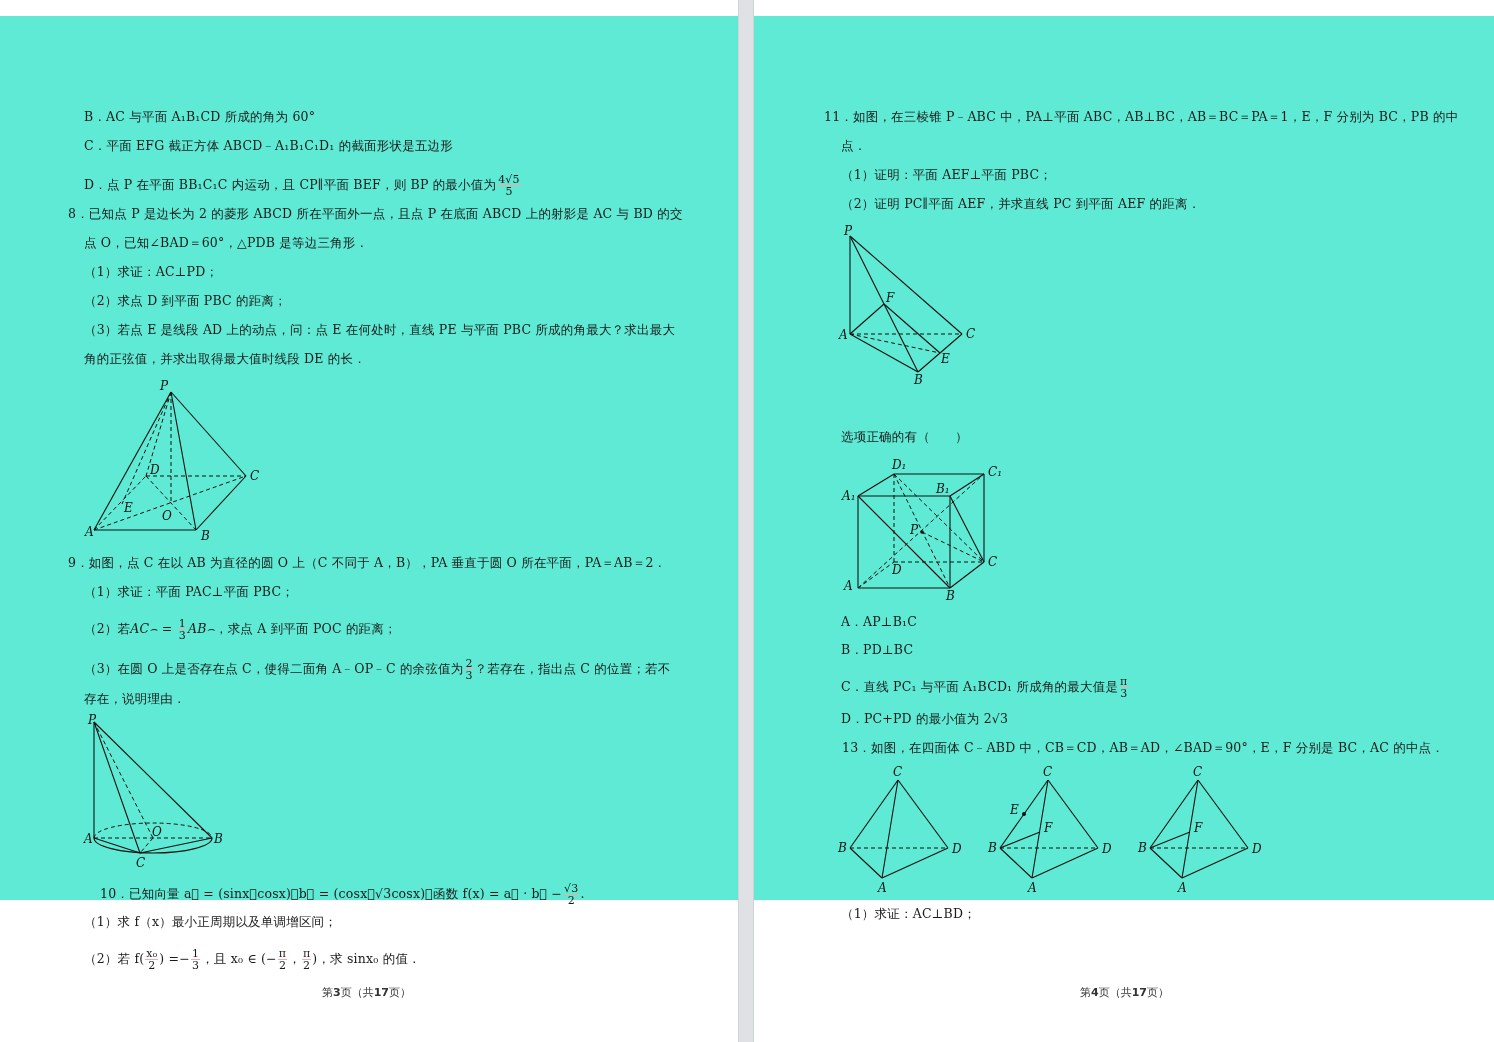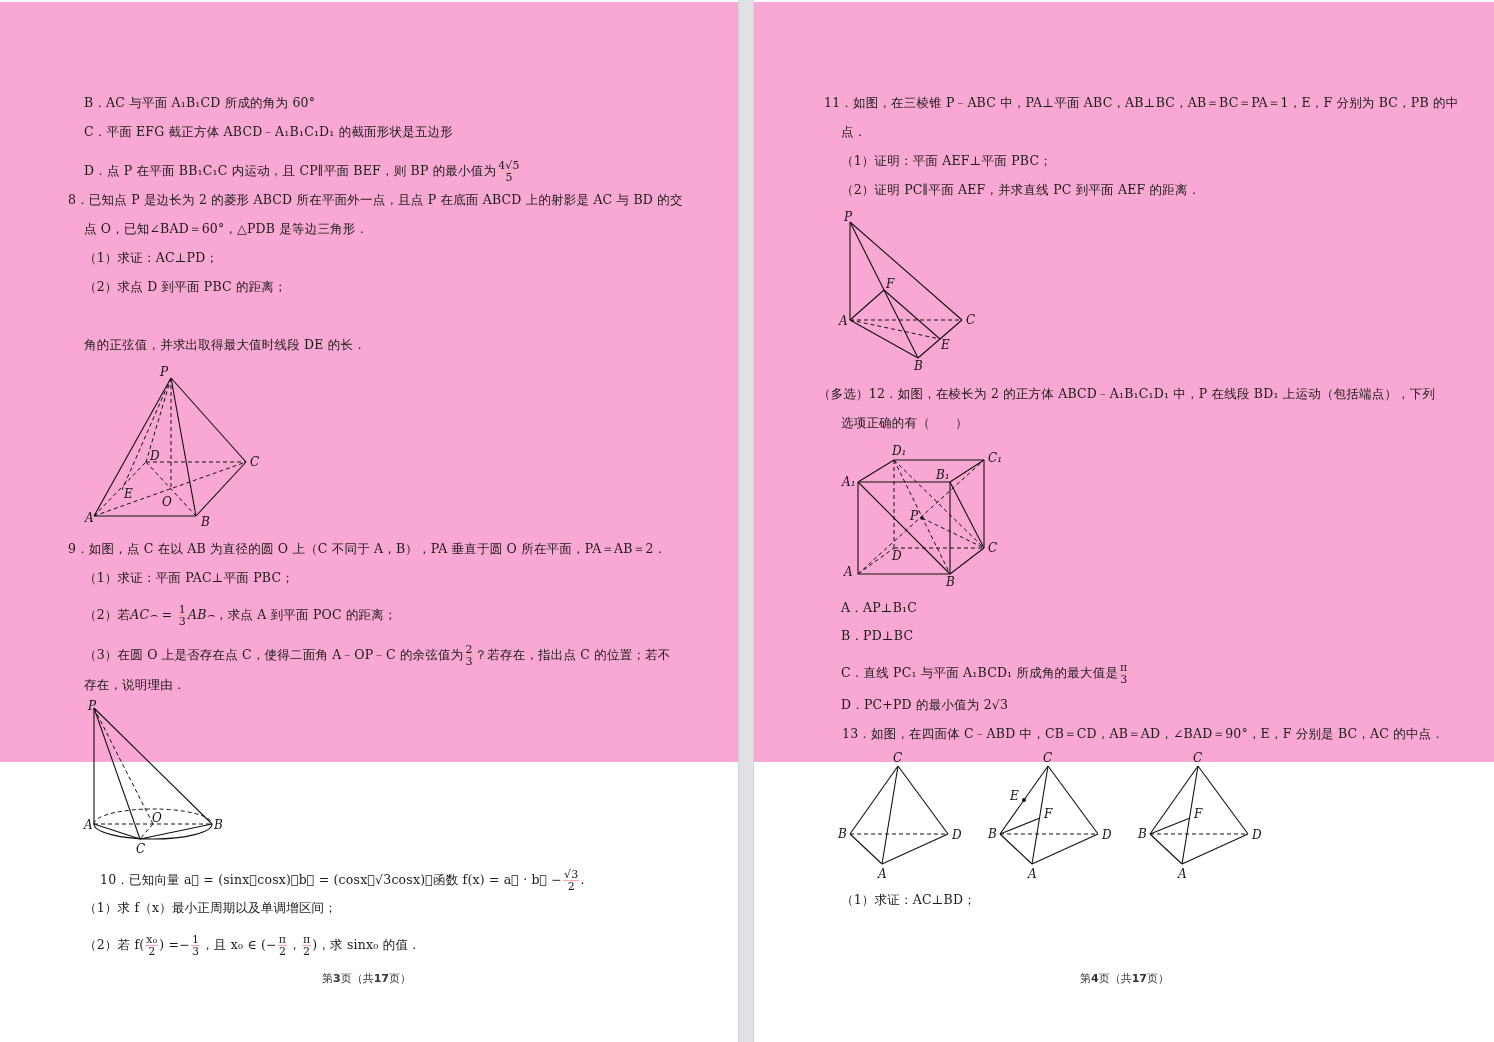--- a/index.html
+++ b/index.html
@@ -2,21 +2,21 @@
 <html><head>
 <meta charset="utf-8">
 <style>
   html, body { margin: 0; padding: 0; }
   body {
     width: 1494px; height: 1042px; overflow: hidden; position: relative;
     background: #ffffff;
     font-family: "DejaVu Serif", "Liberation Serif", serif;
     color: #1a1a1a;
   }
-  .page { position: absolute; top: 2px; height: 760px; background: #f9a8d4; }
+  .page { position: absolute; top: 16px; height: 884px; background: #5eead4; }
   #page-left { left: 0; width: 738px; }
   #page-right { left: 754px; width: 740px; }
   .gutter {
     position: absolute; left: 738px; top: 0; width: 16px; height: 1042px;
     background: #dfe1e5; border-left: 1px solid #cfd2d6; border-right: 1px solid #cfd2d6;
     box-sizing: border-box;
   }
   .line {
     position: absolute; font-size: 12.5px; line-height: 16px; white-space: nowrap;
     letter-spacing: 0.2px;
@@ -42,20 +42,21 @@
   <div class="line" style="left:84px;top:93px;">B．AC 与平面 A₁B₁CD 所成的角为 60°</div>
   <div class="line" style="left:84px;top:122px;text-align:right;">C．平面 EFG 截正方体 ABCD﹣A₁B₁C₁D₁ 的截面形状是五边形</div>
   <div class="line" style="left:84px;top:158px;">
     <span>D．点 P 在平面 BB₁C₁C 内运动，且 CP∥平面 BEF，则 BP 的最小值为</span><span class="frac"><span class="num">4√5</span><span class="den">5</span></span>
   </div>
 
   <div class="line" style="left:68px;top:190px;">8．已知点 P 是边长为 2 的菱形 ABCD 所在平面外一点，且点 P 在底面 ABCD 上的射影是 AC 与 BD 的交</div>
   <div class="line" style="left:84px;top:219px;">点 O，已知∠BAD＝60°，△PDB 是等边三角形．</div>
   <div class="line" style="left:84px;top:248px;">（1）求证：AC⊥PD；</div>
   <div class="line" style="left:84px;top:277px;">（2）求点 D 到平面 PBC 的距离；</div>
+  <div class="line" style="left:84px;top:306px;">（3）若点 E 是线段 AD 上的动点，问：点 E 在何处时，直线 PE 与平面 PBC 所成的角最大？求出最大</div>
   <div class="line" style="left:84px;top:335px;">角的正弦值，并求出取得最大值时线段 DE 的长．</div>
 
   <svg class="fig" style="left:84px;top:362px;" width="190" height="168" viewBox="0 0 190 168">
     <line class="s" x1="87" y1="14" x2="10" y2="152"></line>
     <line class="s" x1="87" y1="14" x2="112" y2="152"></line>
     <line class="s" x1="87" y1="14" x2="162" y2="98"></line>
     <line class="s" x1="10" y1="152" x2="112" y2="152"></line>
     <line class="s" x1="112" y1="152" x2="162" y2="98"></line>
     <line class="d" x1="10" y1="152" x2="62" y2="98"></line>
     <line class="d" x1="62" y1="98" x2="162" y2="98"></line>
@@ -133,21 +134,20 @@
     <line class="d" x1="12" y1="114" x2="124" y2="114"></line>
     <line class="d" x1="12" y1="114" x2="102" y2="133"></line>
     <text x="6" y="15">P</text>
     <text x="48" y="82">F</text>
     <text x="1" y="119">A</text>
     <text x="128" y="118">C</text>
     <text x="103" y="143">E</text>
     <text x="76" y="164">B</text>
   </svg>
 
-  <div class="line" style="left:64px;top:384px;">（多选）12．如图，在棱长为 2 的正方体 ABCD﹣A₁B₁C₁D₁ 中，P 在线段 BD₁ 上运动（包括端点），下列</div>
   <div class="line" style="left:87px;top:413px;">选项正确的有（　　）</div>
 
   <svg class="fig" style="left:84px;top:438px;" width="170" height="148" viewBox="0 0 170 148">
     <line class="s" x1="20" y1="42" x2="56" y2="20"></line>
     <line class="s" x1="56" y1="20" x2="146" y2="20"></line>
     <line class="s" x1="20" y1="42" x2="112" y2="42"></line>
     <line class="s" x1="112" y1="42" x2="146" y2="20"></line>
     <line class="s" x1="20" y1="42" x2="20" y2="134"></line>
     <line class="s" x1="20" y1="134" x2="112" y2="134"></line>
     <line class="s" x1="112" y1="42" x2="112" y2="134"></line>

